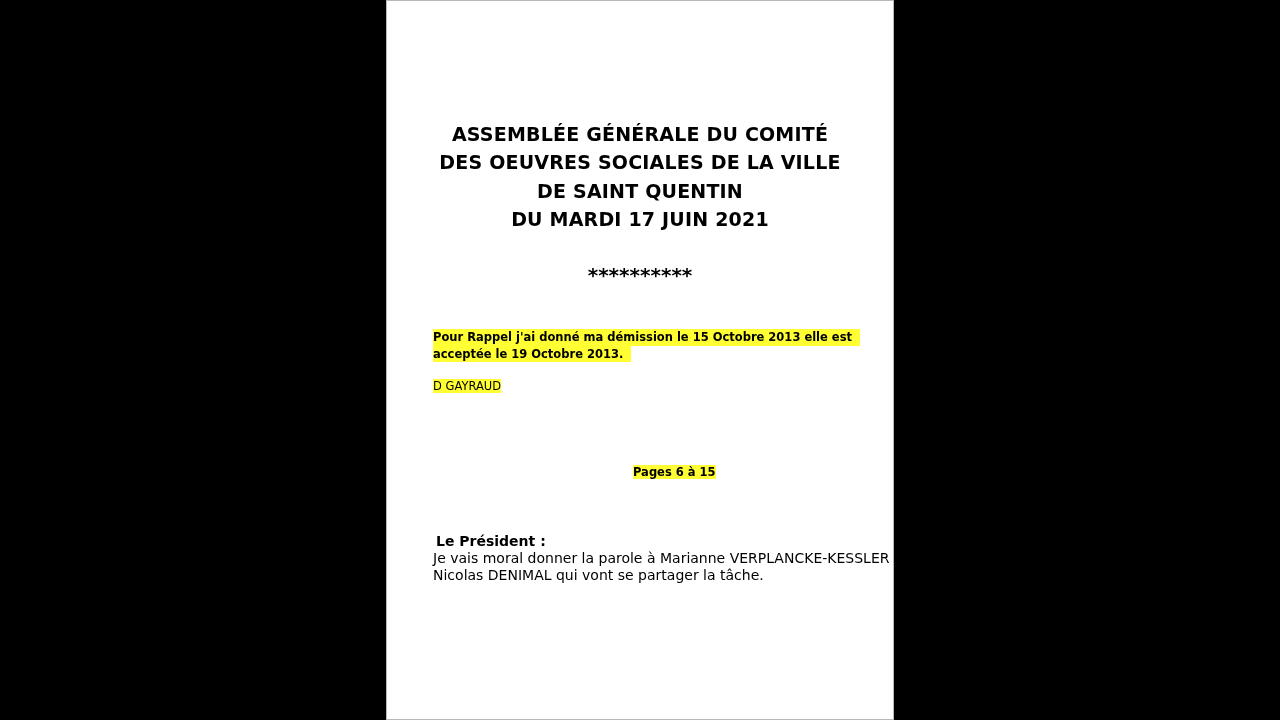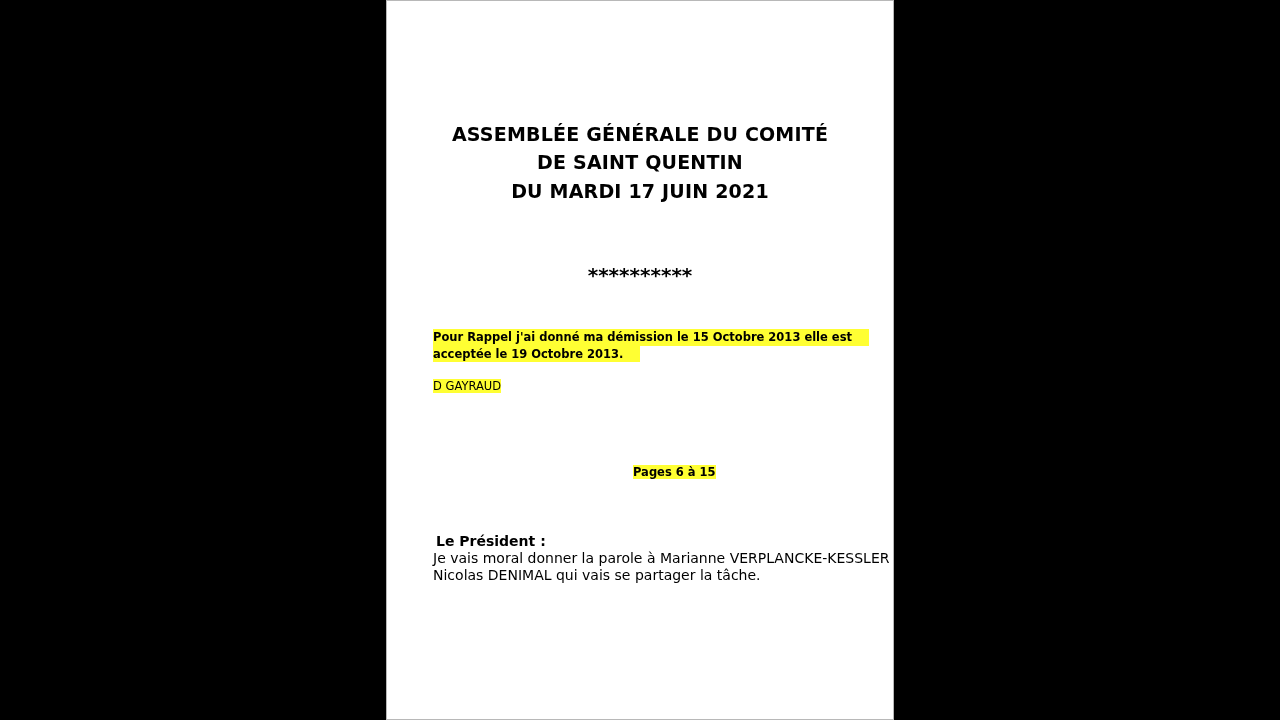--- a/index.html
+++ b/index.html
@@ -64,21 +64,21 @@
       font-size: 11.5px;
       font-weight: bold;
       line-height: 16.5px;
     }
     .note-line {
       display: block;
       white-space: nowrap;
     }
     .note-line span {
       display: inline-block;
-      padding-right: 17px;
+      padding-right: 8px;
     }
     .signature {
       position: absolute;
       left: 46px;
       top: 377px;
       font-size: 11.5px;
       font-weight: normal;
       line-height: 16.5px;
       white-space: nowrap;
     }
@@ -111,20 +111,21 @@
     }
   </style>
 </head>
 <body>
 
 <div class="viewport">
   <div class="page">
 
     <div class="title-block">
       <span class="title-line">ASSEMBLÉE GÉNÉRALE DU COMITÉ</span>
+      <span class="title-line">DES OEUVRES SOCIALES DE LA VILLE</span>
       <span class="title-line">DE SAINT QUENTIN</span>
       <span class="title-line">DU MARDI 17 JUIN 2021</span>
     </div>
 
     <div class="stars">**********</div>
 
     <div class="note-block">
       <span class="note-line"><span class="hl">Pour Rappel j'ai donné ma démission le 15 Octobre 2013 elle est</span></span>
       <span class="note-line"><span class="hl">acceptée le 19 Octobre 2013.</span></span>
     </div>
@@ -133,17 +134,17 @@
       <span class="hl">D GAYRAUD</span>
     </div>
 
     <div class="pages-ref">
       <span class="hl">Pages 6 à 15</span>
     </div>
 
     <div class="president-block">
       <span class="speaker">Le Président :</span>
       <span class="speech-line">Je vais moral donner la parole à Marianne VERPLANCKE-KESSLER et</span>
-      <span class="speech-line">Nicolas DENIMAL qui vais se partager la tâche.</span>
+      <span class="speech-line">Nicolas DENIMAL qui vont se partager la tâche.</span>
     </div>
 
   </div>
 </div>
 
 </body></html>

